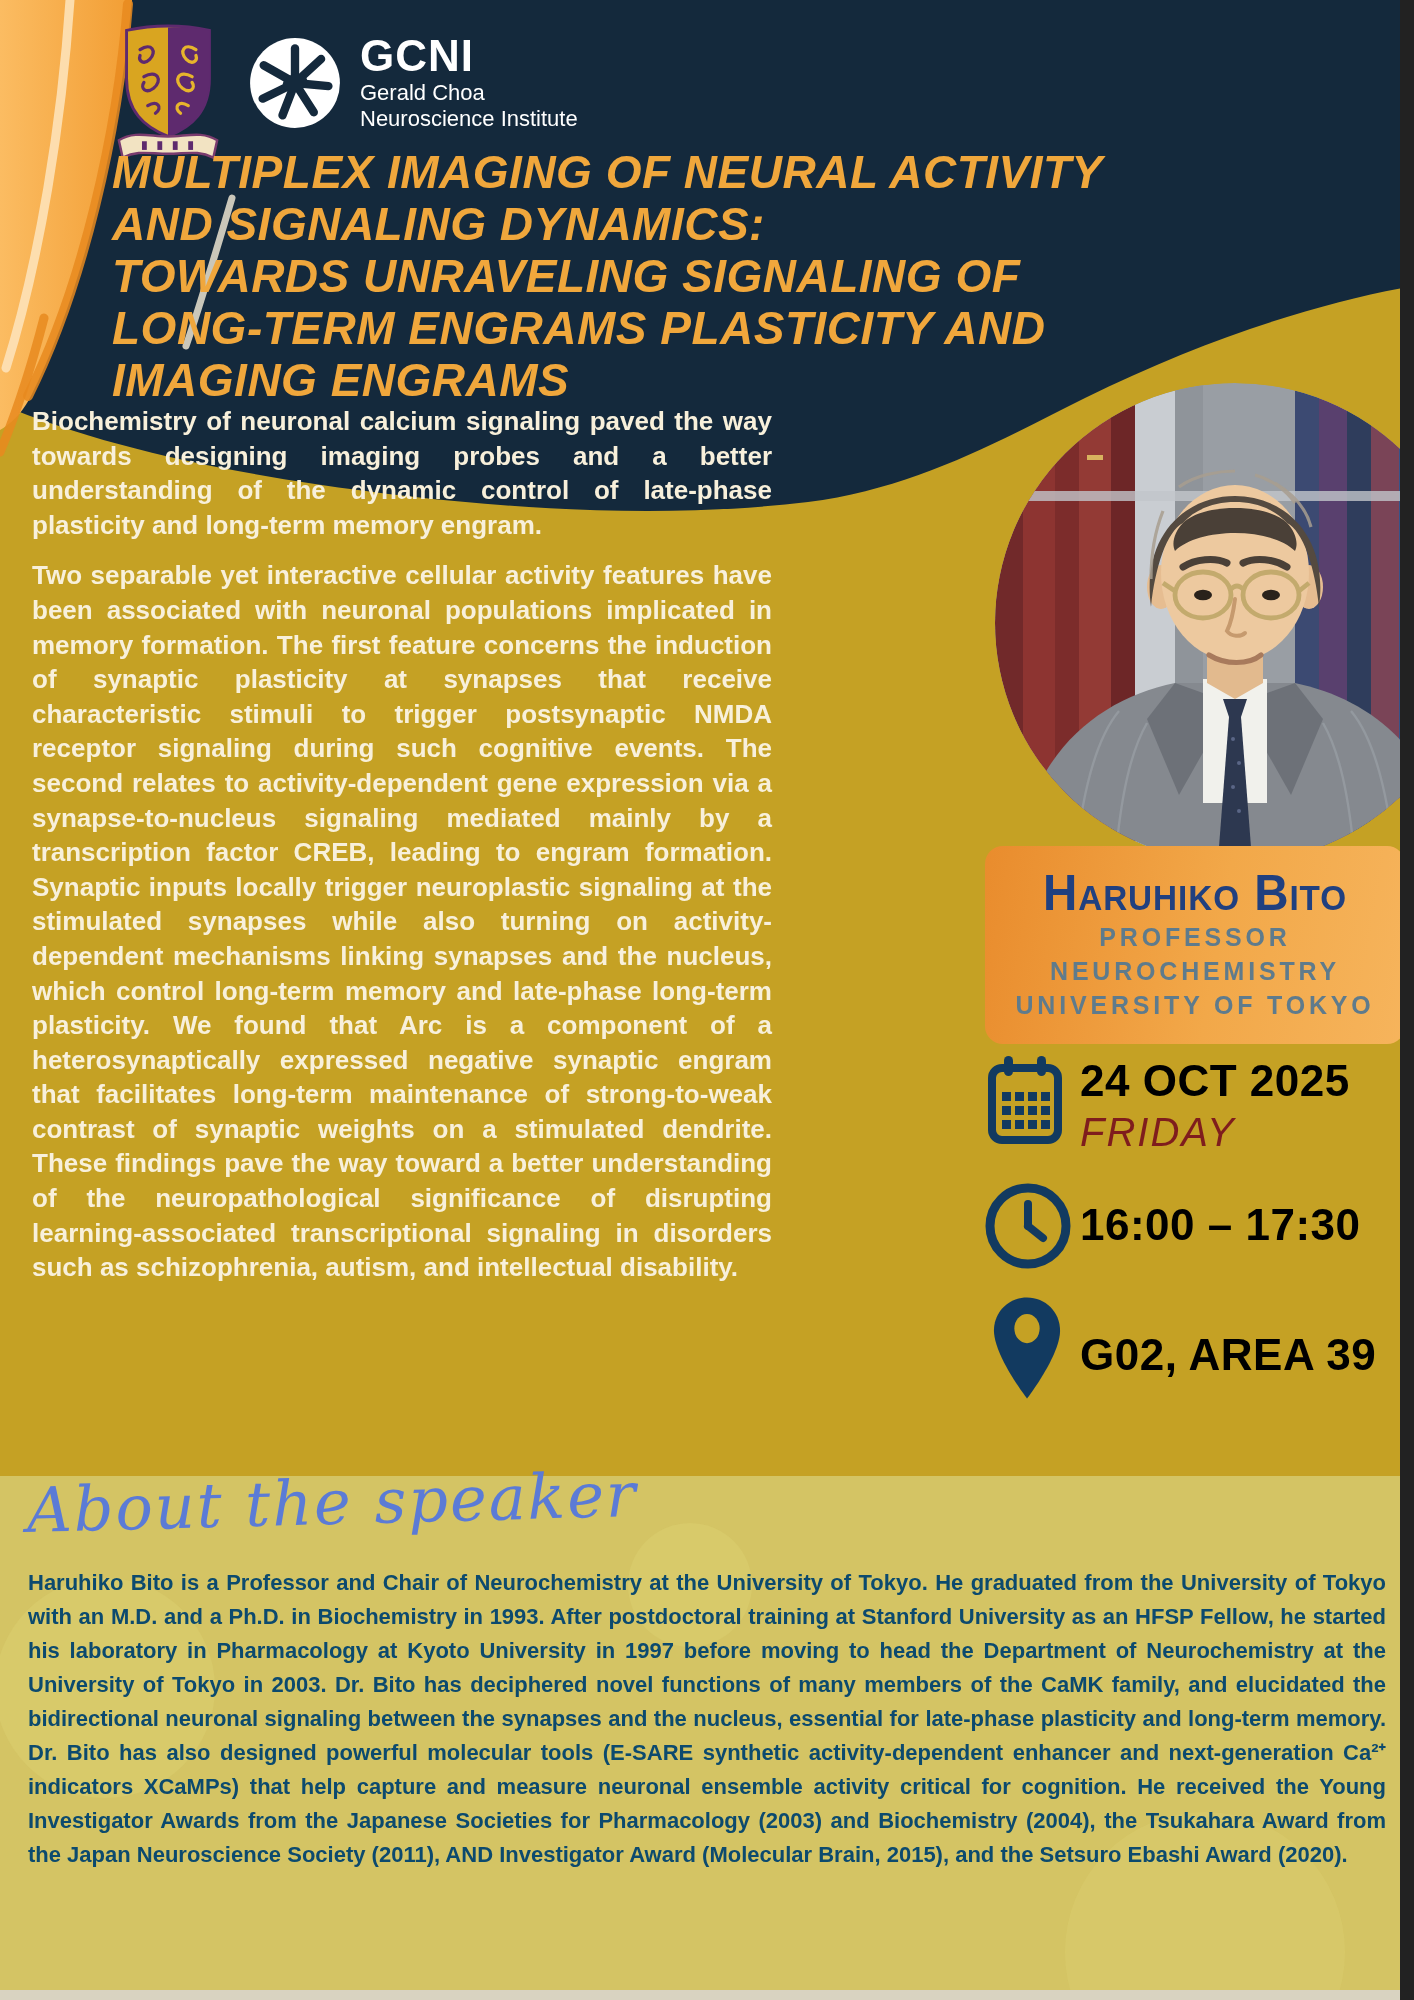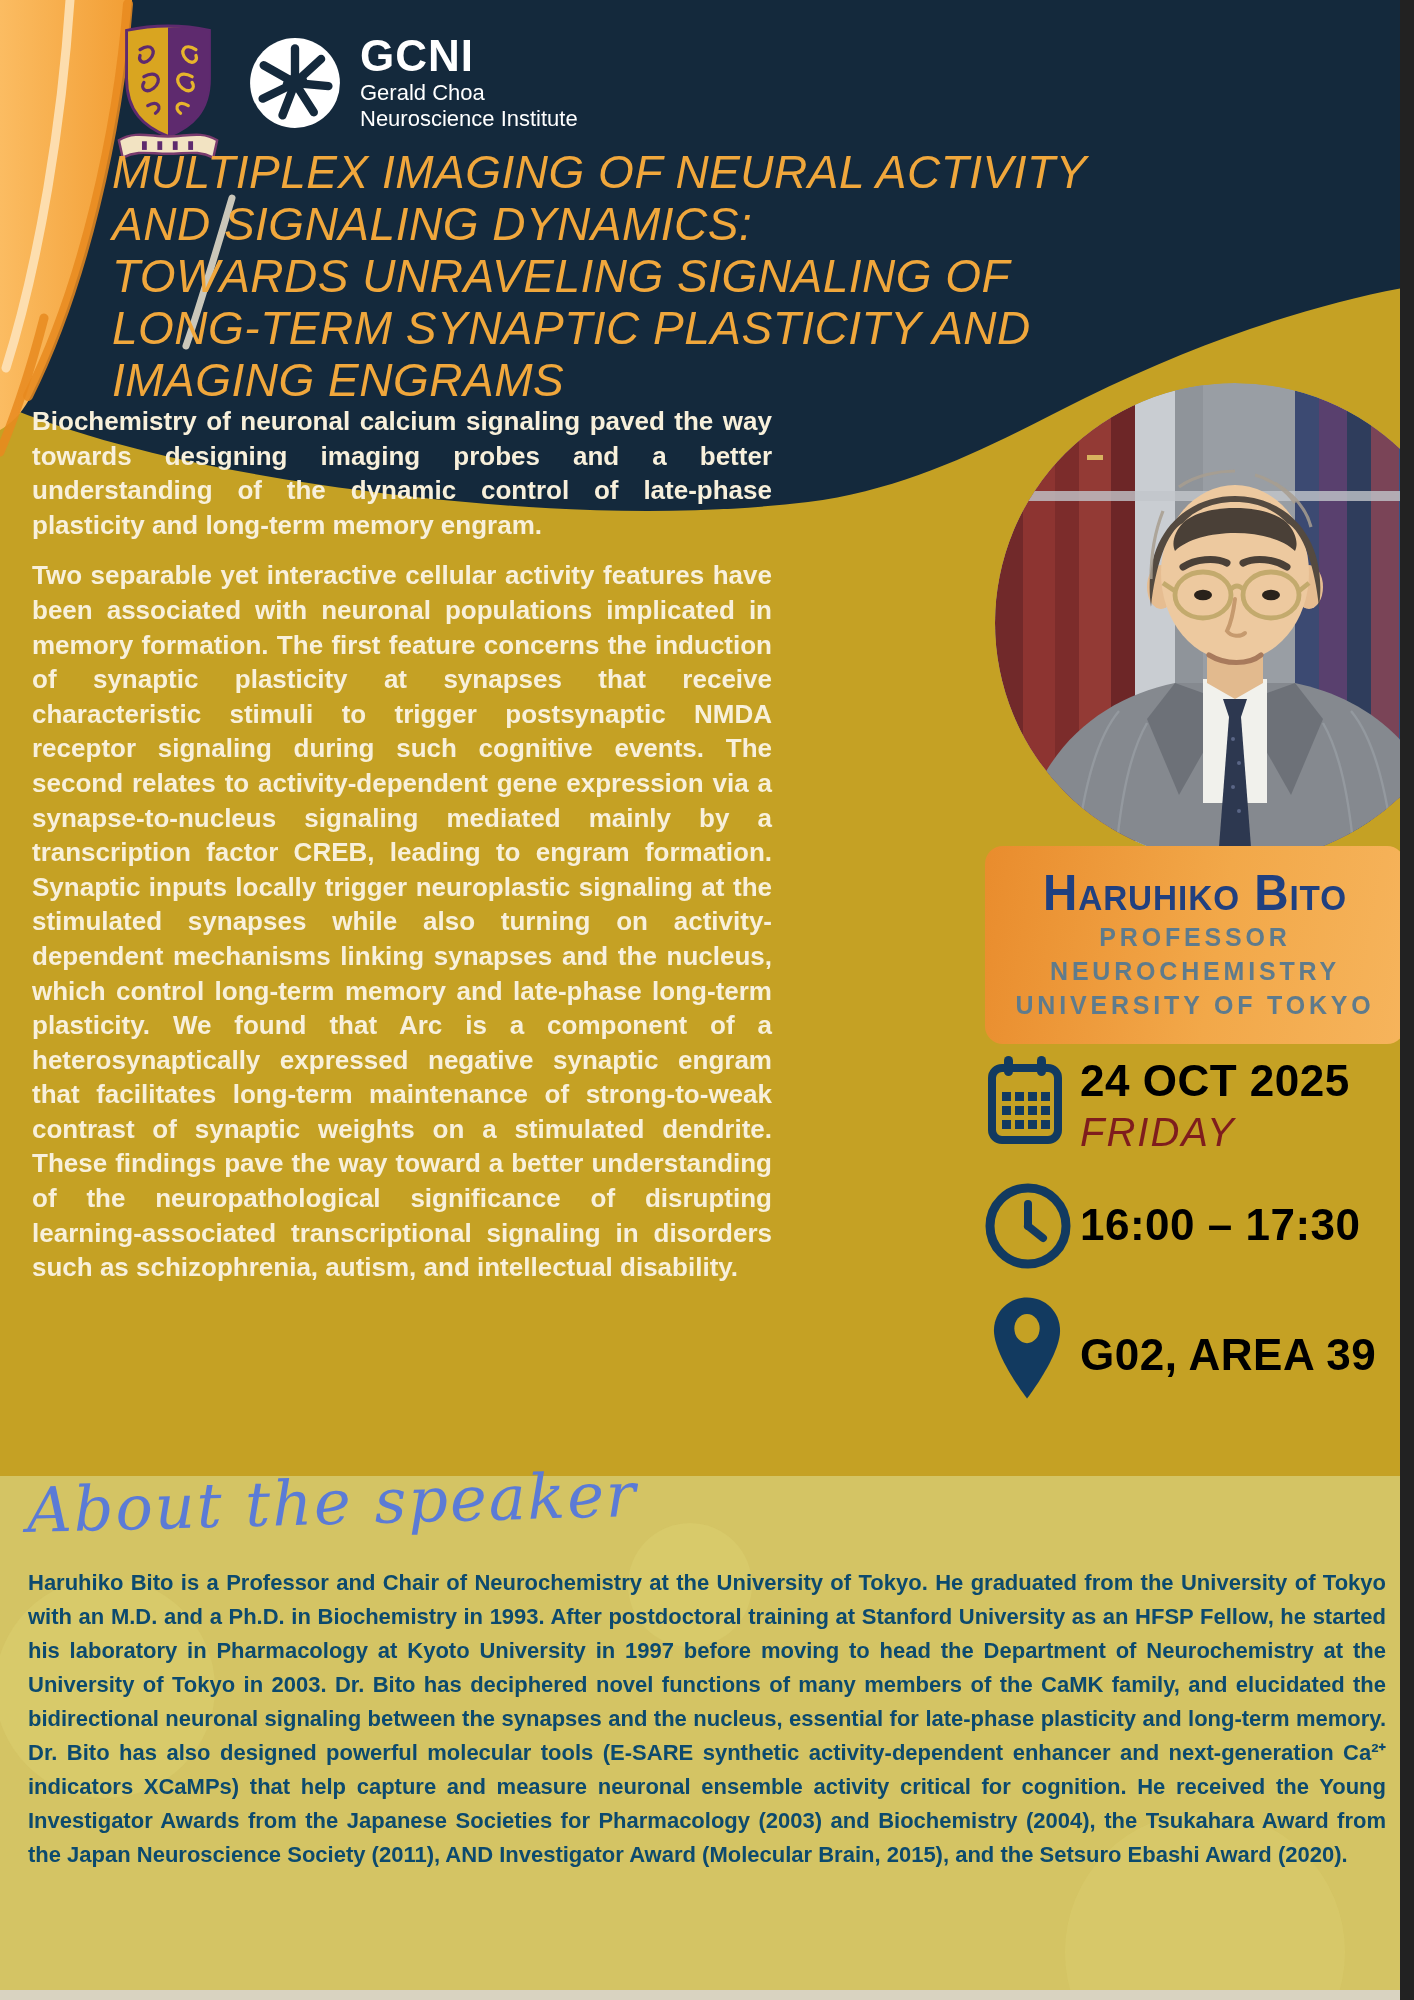--- a/index.html
+++ b/index.html
@@ -11,21 +11,21 @@
   
   .crest{position:absolute;left:115px;top:20px;width:106px;height:150px;}
   .gcni{position:absolute;left:248px;top:32px;display:flex;align-items:flex-start;}
   .gcni-disc{width:94px;height:94px;margin-top:4px;}
   .gcni-text{margin-left:18px;color:#FFFFFF;}
   .gcni-acro{font-size:44px;font-weight:bold;letter-spacing:1px;line-height:48px;}
   .gcni-line{font-size:22px;line-height:26px;font-weight:400;}
   
   .title{
     position:absolute;left:112px;top:146px;width:1190px;
-    color:#F0A73C;font-weight:400;font-style:italic;
+    color:#F0A73C;font-weight:700;font-style:italic;
     font-size:46px;line-height:52px;letter-spacing:.5px;
   }
   
   .abstract{
     position:absolute;left:16px;top:388px;width:772px;height:1084px;
     color:#F8F0DB;font-weight:bold;font-size:26px;line-height:34.6px;
     text-align:justify;overflow:hidden;
   }
   .abstract p{margin:16px;}
   
@@ -129,21 +129,21 @@
       <div class="gcni-acro">GCNI</div>
       <div class="gcni-line">Gerald Choa</div>
       <div class="gcni-line">Neuroscience Institute</div>
     </div>
   </div>
 
   <div class="title">
     <div>MULTIPLEX IMAGING OF NEURAL ACTIVITY</div>
     <div>AND SIGNALING DYNAMICS:</div>
     <div>TOWARDS UNRAVELING SIGNALING OF</div>
-    <div>LONG-TERM SYNAPTIC PLASTICITY AND</div>
+    <div>LONG-TERM ENGRAMS PLASTICITY AND</div>
     <div>IMAGING ENGRAMS</div>
   </div>
 
   <div class="abstract">
     <p>Biochemistry of neuronal calcium signaling paved the way towards designing imaging probes and a better understanding of the dynamic control of late-phase plasticity and long-term memory engram.</p>
     <p>Two separable yet interactive cellular activity features have been associated with neuronal populations implicated in memory formation. The first feature concerns the induction of synaptic plasticity at synapses that receive characteristic stimuli to trigger postsynaptic NMDA receptor signaling during such cognitive events. The second relates to activity-dependent gene expression via a synapse-to-nucleus signaling mediated mainly by a transcription factor CREB, leading to engram formation. Synaptic inputs locally trigger neuroplastic signaling at the stimulated synapses while also turning on activity-dependent mechanisms linking synapses and the nucleus, which control long-term memory and late-phase long-term plasticity. We found that Arc is a component of a heterosynaptically expressed negative synaptic engram that facilitates long-term maintenance of strong-to-weak contrast of synaptic weights on a stimulated dendrite. These findings pave the way toward a better understanding of the neuropathological significance of disrupting learning-associated transcriptional signaling in disorders such as schizophrenia, autism, and intellectual disability.</p>
   </div>
 
   <div class="photo">
     <svg viewBox="0 0 240 240">

